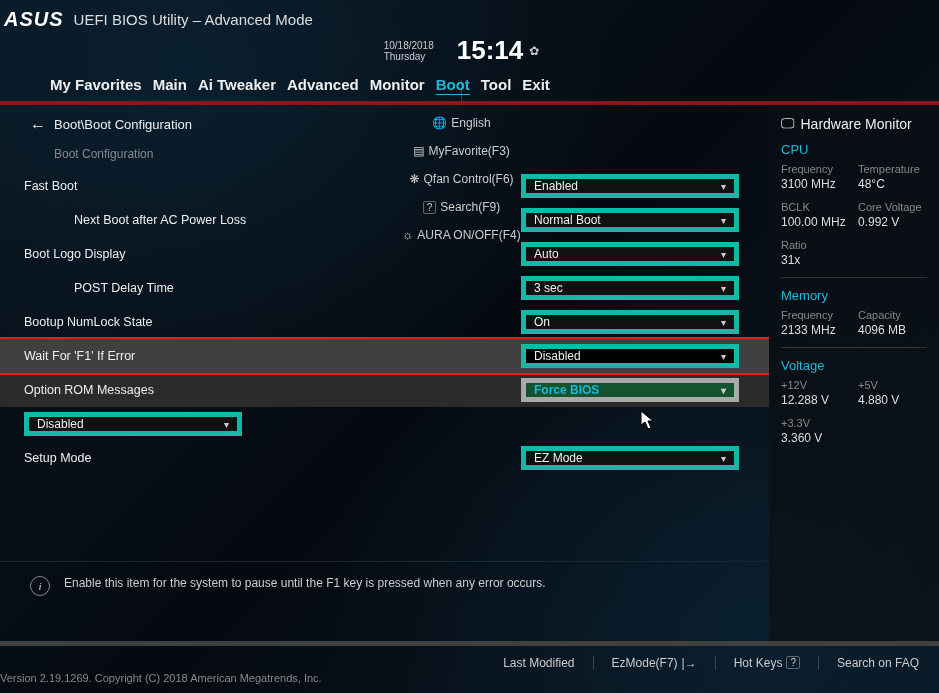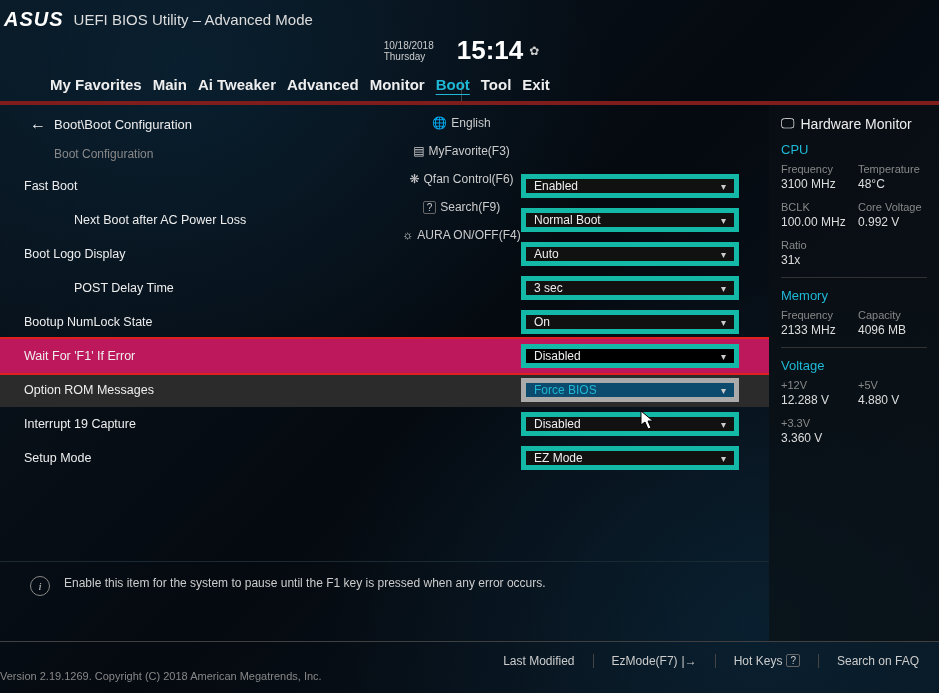--- a/index.html
+++ b/index.html
@@ -43,43 +43,43 @@
   .main { flex:1; display:flex; flex-direction:column; padding: 10px 0 0 0; min-width:0;}
   .breadcrumb { display:flex; align-items:center; gap:8px; padding: 0 0 10px 30px; font-size:13px; color:#eee;}
   .back-arrow { cursor:pointer; font-size:16px;}
   .section-title { padding: 4px 0 8px 54px; color:#888; font-size:12px;}
   
   .settings { flex:1; overflow:hidden; }
   .row { display:flex; align-items:center; height:34px; padding-left:24px; padding-right:30px; font-size:12.5px;}
   .row.indent { padding-left:74px; }
   .row-label { flex:1; color:#eee; }
   .row-value { width:218px; }
-  .row.highlighted { background:#be185d; outline:2px solid #e02020; outline-offset:0; }
+  .row.highlighted { background:#404040; outline:2px solid #e02020; outline-offset:0; }
   .row.hover { background:#2b2b2b; }
   
   .dropdown { width:218px; height:24px; border:5px solid #14b8a6; background:#111; color:#eee; display:flex; align-items:center; justify-content:space-between; padding:0 8px; font-size:12px; cursor:pointer;}
   .dropdown .caret { font-size:10px; color:#ccc; }
   .dropdown.active { color:#1fb8d6; }
   .row.highlighted .dropdown { background:#000; }
-  .row.hover .dropdown { background:#0c4a6e; border-color:#aaa; }
+  .row.hover .dropdown { background:#14532d; border-color:#aaa;font-weight:bold; }
   
   .help { margin-top:10px; border-top:1px solid #1a2a33; padding:14px 30px; display:flex; gap:14px; align-items:flex-start; font-size:12px; color:#ccc; min-height:80px;}
   .help-icon { width:20px; height:20px; border:1px solid #888; border-radius:50%; display:flex; align-items:center; justify-content:center; font-size:11px; font-style:italic; font-family:serif;}
   
   
   .sidebar { width:170px; background:rgba(10,15,20,0.7); padding:10px 12px; font-size:12px; overflow:hidden;}
   .sb-title { display:flex; align-items:center; gap:6px; font-size:14px; color:#eee; margin-bottom:10px;}
   .sb-section { color:#1fb8d6; font-size:13px; margin:10px 0 6px 0;}
   .sb-grid { display:grid; grid-template-columns:1fr 1fr; gap:2px 8px; }
   .sb-label { color:#888; font-size:11px;}
   .sb-value { color:#ddd; font-size:12px;}
   .sb-line { border-top:1px solid #333; margin:10px 0;}
   
   
-  .footer { height:52px; border-top:1px solid #404040; display:flex; flex-direction:column; justify-content:center; }
+  .footer { height:52px; border-top:5px solid #404040; display:flex; flex-direction:column; justify-content:center; }
   .footer-row1 { display:flex; justify-content:flex-end; gap:18px; padding:4px 20px 2px 20px; font-size:12px; align-items:center;}
   .footer-item { color:#ccc; cursor:pointer; display:flex; align-items:center; gap:4px;}
   .footer-sep { width:1px; height:14px; background:#444;}
   .footer-row2 { text-align:left; font-size:11px; color:#888; padding-bottom:4px;}
   .kbd { border:1px solid #666; padding:0 3px; font-size:10px; border-radius:2px;}
   
   .cursor { position:absolute; left:640px; top:410px; pointer-events:none; z-index:5;}
 </style>
 </head>
 <body>
@@ -202,21 +202,20 @@
           <div class="row hover">
             <div class="row-label">Option ROM Messages</div>
             <div class="row-value">
               <div class="dropdown active">
                 <span>Force BIOS</span>
                 <span class="caret">▾</span>
               </div>
             </div>
           </div>
           <div class="row">
-            <div class="row-label">Interrupt 19 Capture</div>
             <div class="row-value">
               <div class="dropdown">
                 <span>Disabled</span>
                 <span class="caret">▾</span>
               </div>
             </div>
           </div>
           <div class="row">
             <div class="row-label">Setup Mode</div>
             <div class="row-value">

